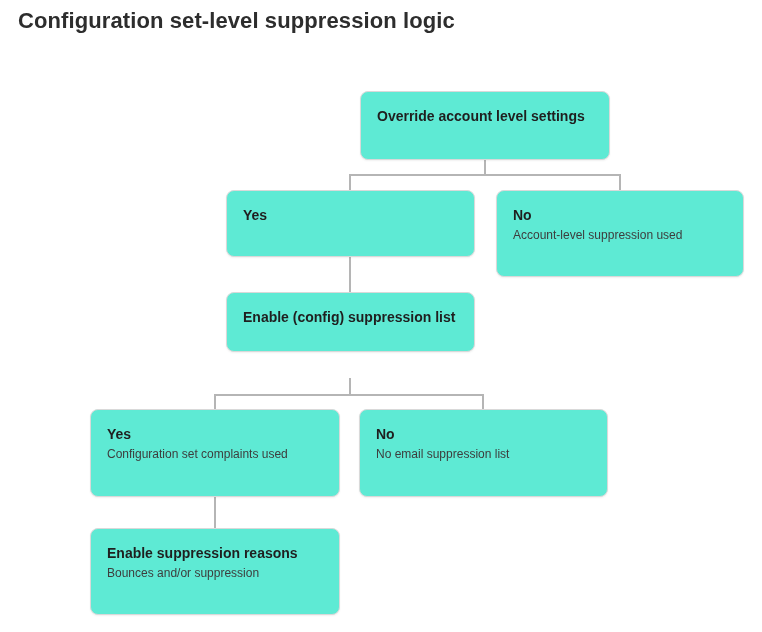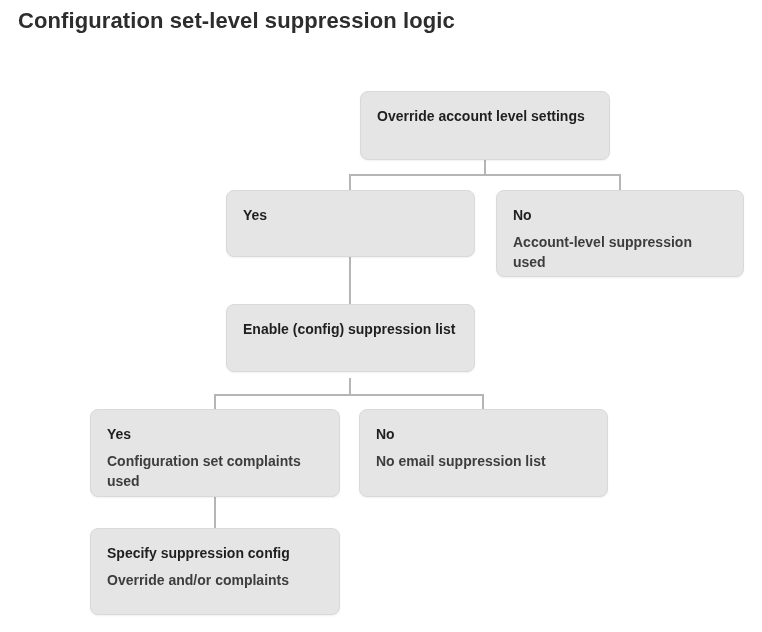--- a/index.html
+++ b/index.html
@@ -25,49 +25,49 @@
   .page-title {
     position: absolute;
     left: 18px; top: 8px;
     font-size: 22px;
     font-weight: 700;
     color: var(--title);
     letter-spacing: 0.1px;
   }
   .node {
     position: absolute;
-    background: #e5e5e5;
+    background: #5eead4;
     border: 1px solid var(--border);
     border-radius: 8px;
     padding: 14px 16px;
     box-shadow: 0 1px 2px rgba(0,0,0,0.06);
   }
   .node .label {
     font-size: 14px;
     font-weight: 700;
     color: var(--label);
     line-height: 20px;
   }
   .node .sublabel {
-    font-size: 14px;
-    font-weight: 700;
+    font-size: 12px;
+    font-weight: 400;
     color: var(--sublabel);
     line-height: 20px;
-    margin-top: 7px;
+    margin-top: 0;
   }
   .node .sublabel:empty { display: none; }
   .conn {
     position: absolute;
     background: var(--connector);
   }
   
   #node-override { left: 360px; top: 91px;  width: 250px; height: 69px; }
   #node-yes1     { left: 226px; top: 190px; width: 249px; height: 67px; }
   #node-no1      { left: 496px; top: 190px; width: 248px; height: 87px; }
-  #node-enable   { left: 226px; top: 304px; width: 249px; height: 68px; }
+  #node-enable   { left: 226px; top: 292px; width: 249px; height: 60px; }
   #node-yes2     { left: 90px;  top: 409px; width: 250px; height: 88px; }
   #node-no2      { left: 359px; top: 409px; width: 249px; height: 88px; }
   #node-specify  { left: 90px;  top: 528px; width: 250px; height: 87px; }
   
   #c1  { left: 484px; top: 160px; width: 2px;   height: 14px; }
   #c2  { left: 349px; top: 174px; width: 272px; height: 2px;  }
   #c3  { left: 349px; top: 174px; width: 2px;   height: 16px; }
   #c4  { left: 619px; top: 174px; width: 2px;   height: 16px; }
   #c5  { left: 349px; top: 257px; width: 2px;   height: 53px; }
   #c6  { left: 349px; top: 378px; width: 2px;   height: 16px; }
@@ -120,18 +120,18 @@
       <div class="label">Yes</div>
       <div class="sublabel">Configuration set complaints used</div>
     </div>
 
     <div class="node" id="node-no2">
       <div class="label">No</div>
       <div class="sublabel">No email suppression list</div>
     </div>
 
     <div class="node" id="node-specify">
-      <div class="label">Specify suppression config</div>
-      <div class="sublabel">Override and/or complaints</div>
+      <div class="label">Enable suppression reasons</div>
+      <div class="sublabel">Bounces and/or suppression</div>
     </div>
 
   </div>
 </div>
 
 </body></html>

